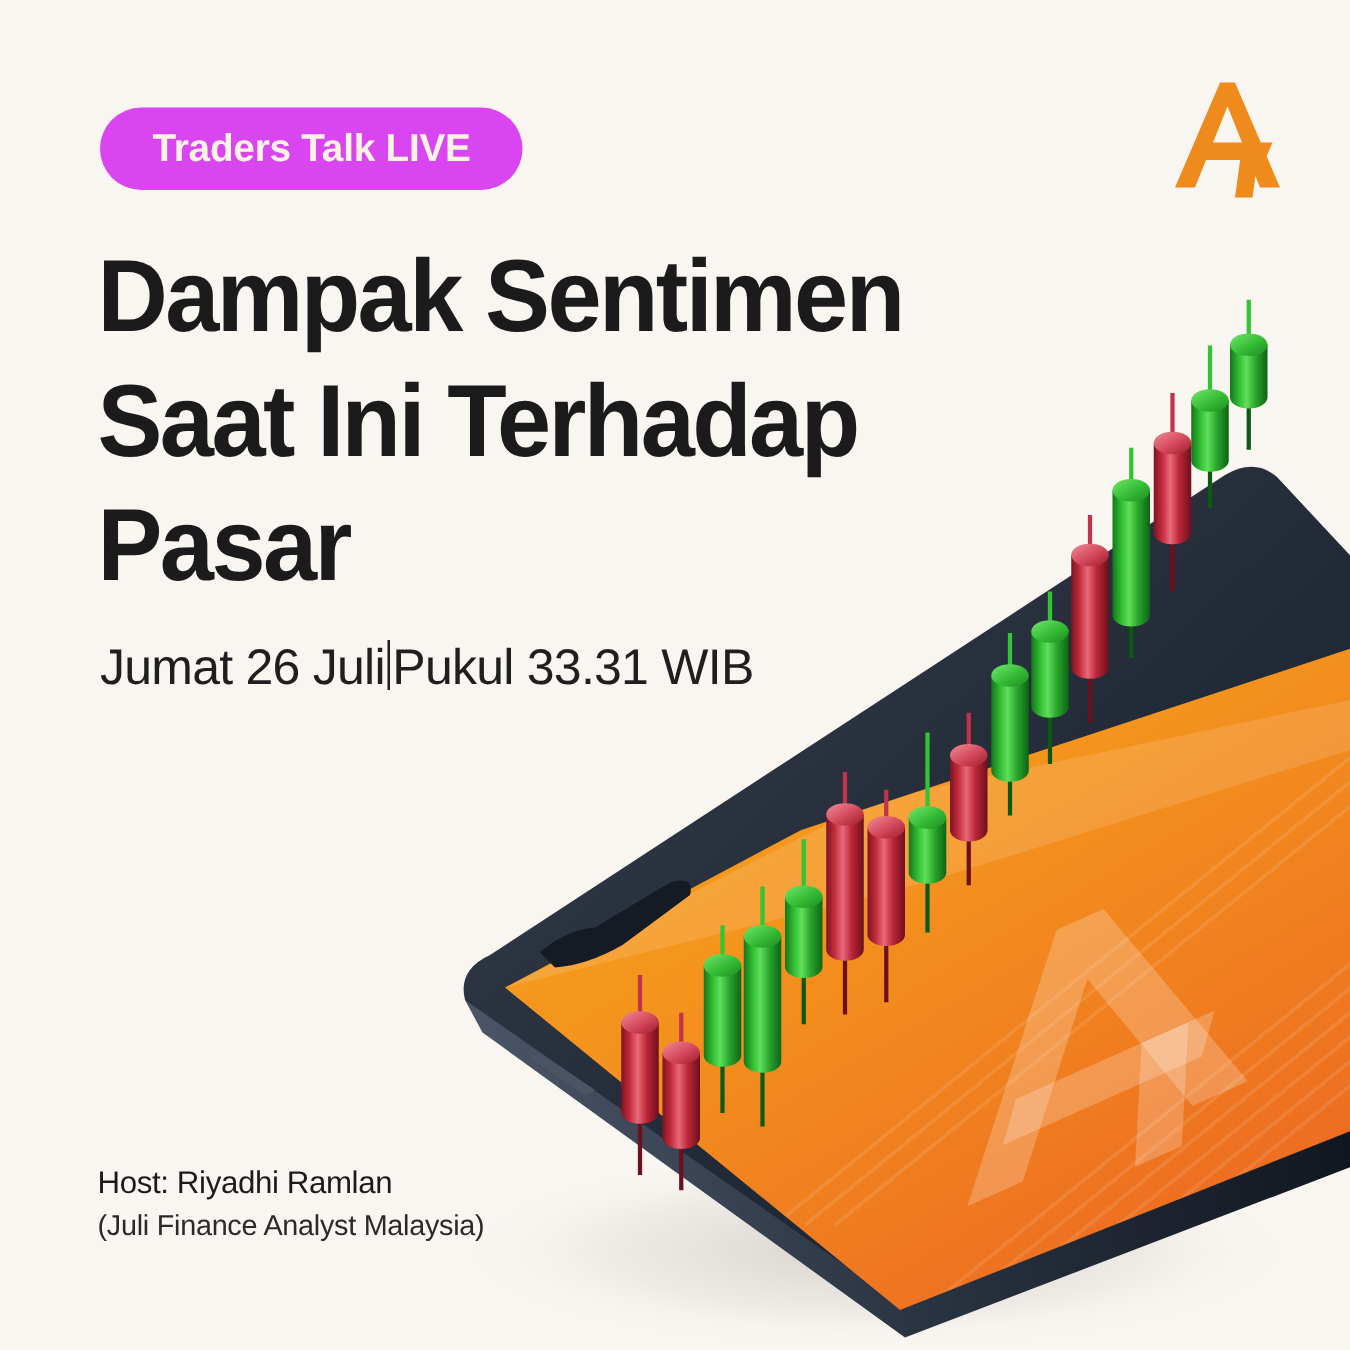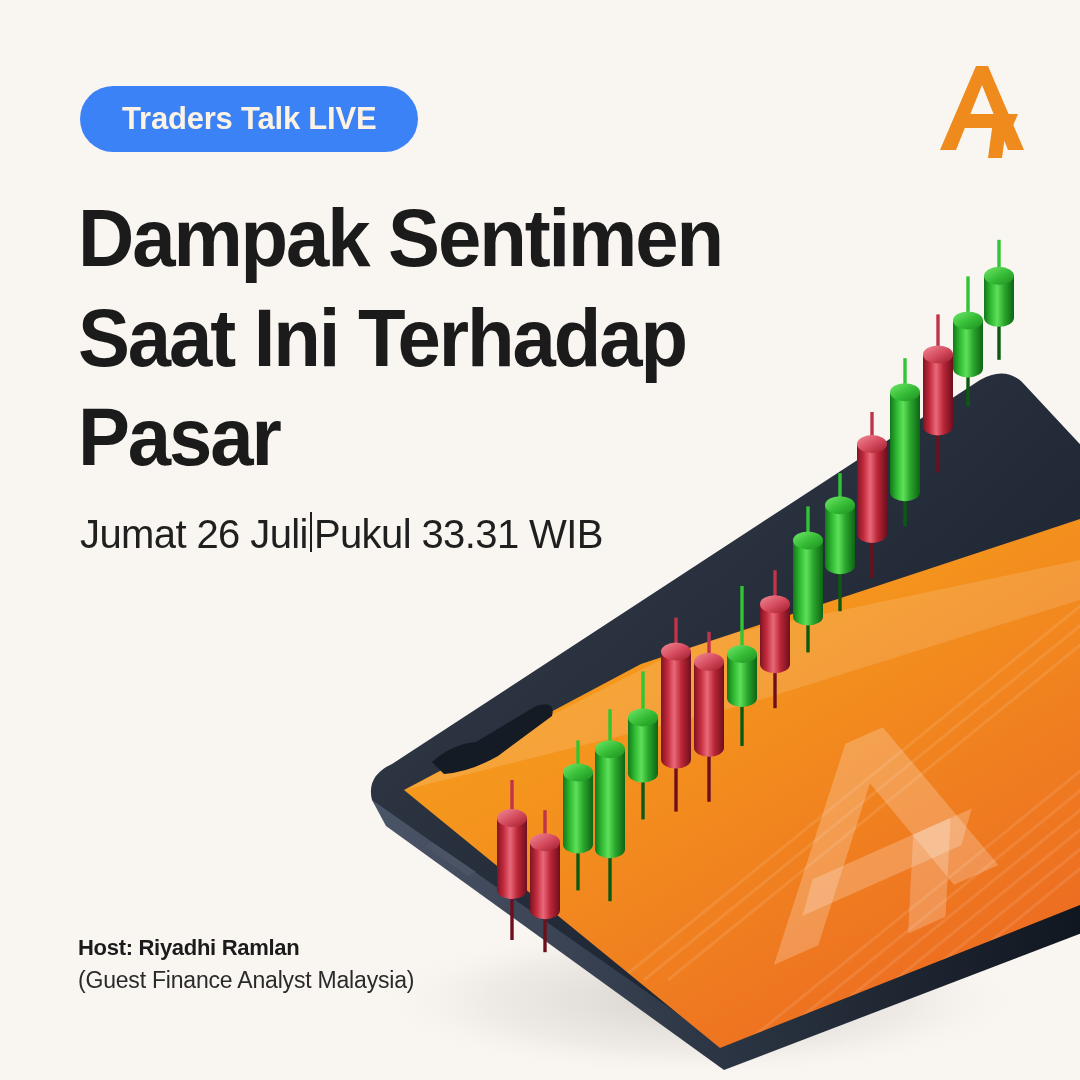--- a/index.html
+++ b/index.html
@@ -31,21 +31,21 @@
     height: 104px;
   }
 
   
   .badge {
     position: absolute;
     left: 80px;
     top: 86px;
     height: 66px;
     border-radius: 33px;
-    background: #3b82f6;
+    background: #d946ef;
     display: flex;
     align-items: center;
     justify-content: flex-start;
     padding: 0 42px;
     box-sizing: border-box;
   }
   .badge-label {
     color: #fdf3e4;
     font-size: 31px;
     font-weight: bold;
@@ -95,22 +95,22 @@
   .credits {
     position: absolute;
     left: 78px;
     bottom: 56px;
     z-index: 40;
   }
   .credit-block { margin-bottom: 30px; }
   .credit-block:last-child { margin-bottom: 0; }
   .credit-name {
     color: #1b1b1b;
-    font-size: 22px;
-    font-weight: bold;
+    font-size: 25px;
+    font-weight: normal;
     letter-spacing: -0.3px;
     white-space: nowrap;
     margin-bottom: 6px;
   }
   .credit-role {
     color: #2a2a2a;
     font-size: 23px;
     letter-spacing: -0.2px;
     white-space: nowrap;
   }
@@ -377,19 +377,19 @@
           L1014 275.79999999999995 Z" fill="url(#greenBody)"></path>
             <ellipse cx="999" cy="275.79999999999995" rx="15" ry="9" fill="url(#greenTop)"></ellipse>
           </g>
         </g>
     </svg>
   </div>
 
   <div class="credits">
     <div class="credit-block">
       <div class="credit-name">Host: Riyadhi Ramlan</div>
-      <div class="credit-role">(Guest Finance Analyst Malaysia)</div>
+      <div class="credit-role">(Juli Finance Analyst Malaysia)</div>
     </div>
     <div class="credit-block">
     </div>
   </div>
 
 </div>
 
 </body></html>

